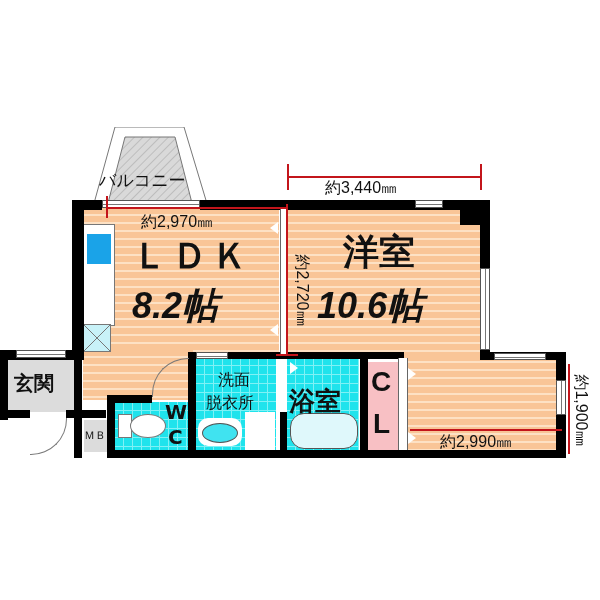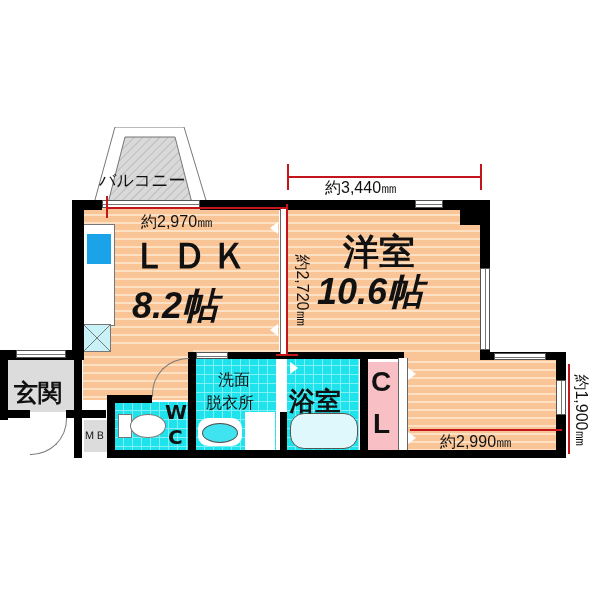--- a/index.html
+++ b/index.html
@@ -129,22 +129,22 @@
 
 <div class="dim-text" style="left:141px;top:212px;">約2,970㎜</div>
 <div class="dim-text" style="left:325px;top:178px;">約3,440㎜</div>
 <div class="dim-text" style="left:246px;top:280px;transform:rotate(90deg);transform-origin:center;width:110px;text-align:center;">約2,720㎜</div>
 <div class="dim-text" style="left:440px;top:432px;">約2,990㎜</div>
 <div class="dim-text" style="left:530px;top:400px;transform:rotate(90deg);transform-origin:center;width:100px;text-align:center;">約1,900㎜</div>
 
 <div class="label room-title" style="left:132px;top:232px;font-size:36px;letter-spacing:4px;">ＬＤＫ</div>
 <div class="label italic-area" style="left:132px;top:282px;font-size:36px;">8.2帖</div>
 <div class="label room-title" style="left:343px;top:228px;font-size:36px;">洋室</div>
-<div class="label italic-area" style="left:317px;top:268px;font-size:36px;">10.6帖</div>
-<div class="label room-title" style="left:14px;top:370px;font-size:24px;margin-top:7px;">玄関</div>
+<div class="label italic-area" style="left:317px;top:282px;font-size:36px;">10.6帖</div>
+<div class="label room-title" style="left:14px;top:370px;font-size:20px;">玄関</div>
 <div class="label" style="left:84px;top:428px;font-size:11px;font-weight:normal;">ＭＢ</div>
 <div class="label" style="left:165px;top:400px;font-size:20px;">W</div>
 <div class="label" style="left:168px;top:425px;font-size:20px;">C</div>
 <div class="label" style="left:218px;top:370px;font-size:16px;font-weight:normal;font-family:Liberation Serif, serif;">洗面</div>
 <div class="label" style="left:206px;top:393px;font-size:16px;font-weight:normal;">脱衣所</div>
 <div class="label room-title" style="left:289px;top:384px;font-size:26px;">浴室</div>
 <div class="label" style="left:371px;top:366px;font-size:28px;font-family:'Liberation Sans',sans-serif;">C</div>
 <div class="label" style="left:373px;top:408px;font-size:28px;font-family:'Liberation Sans',sans-serif;">L</div>
 
 </body></html>

